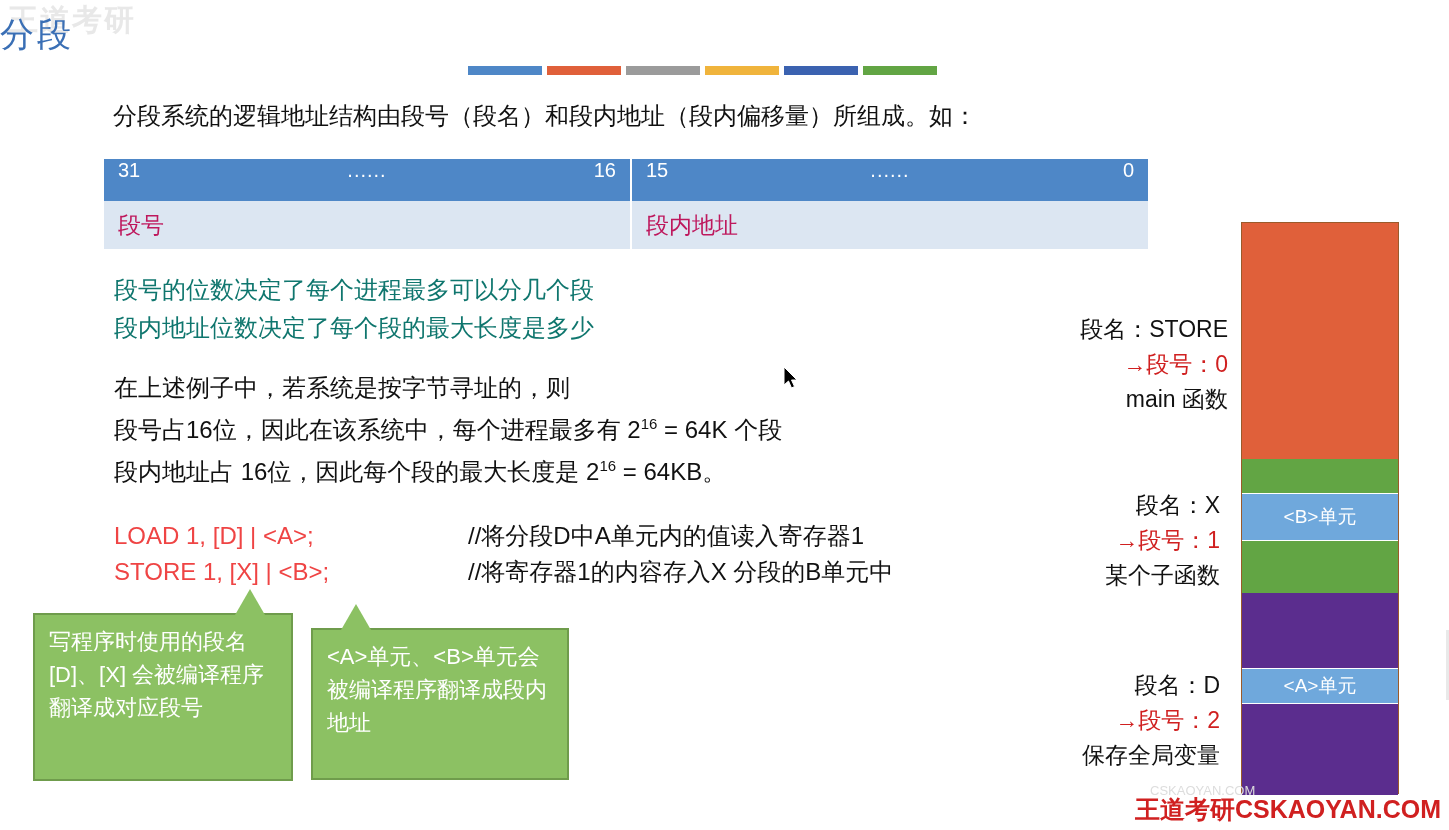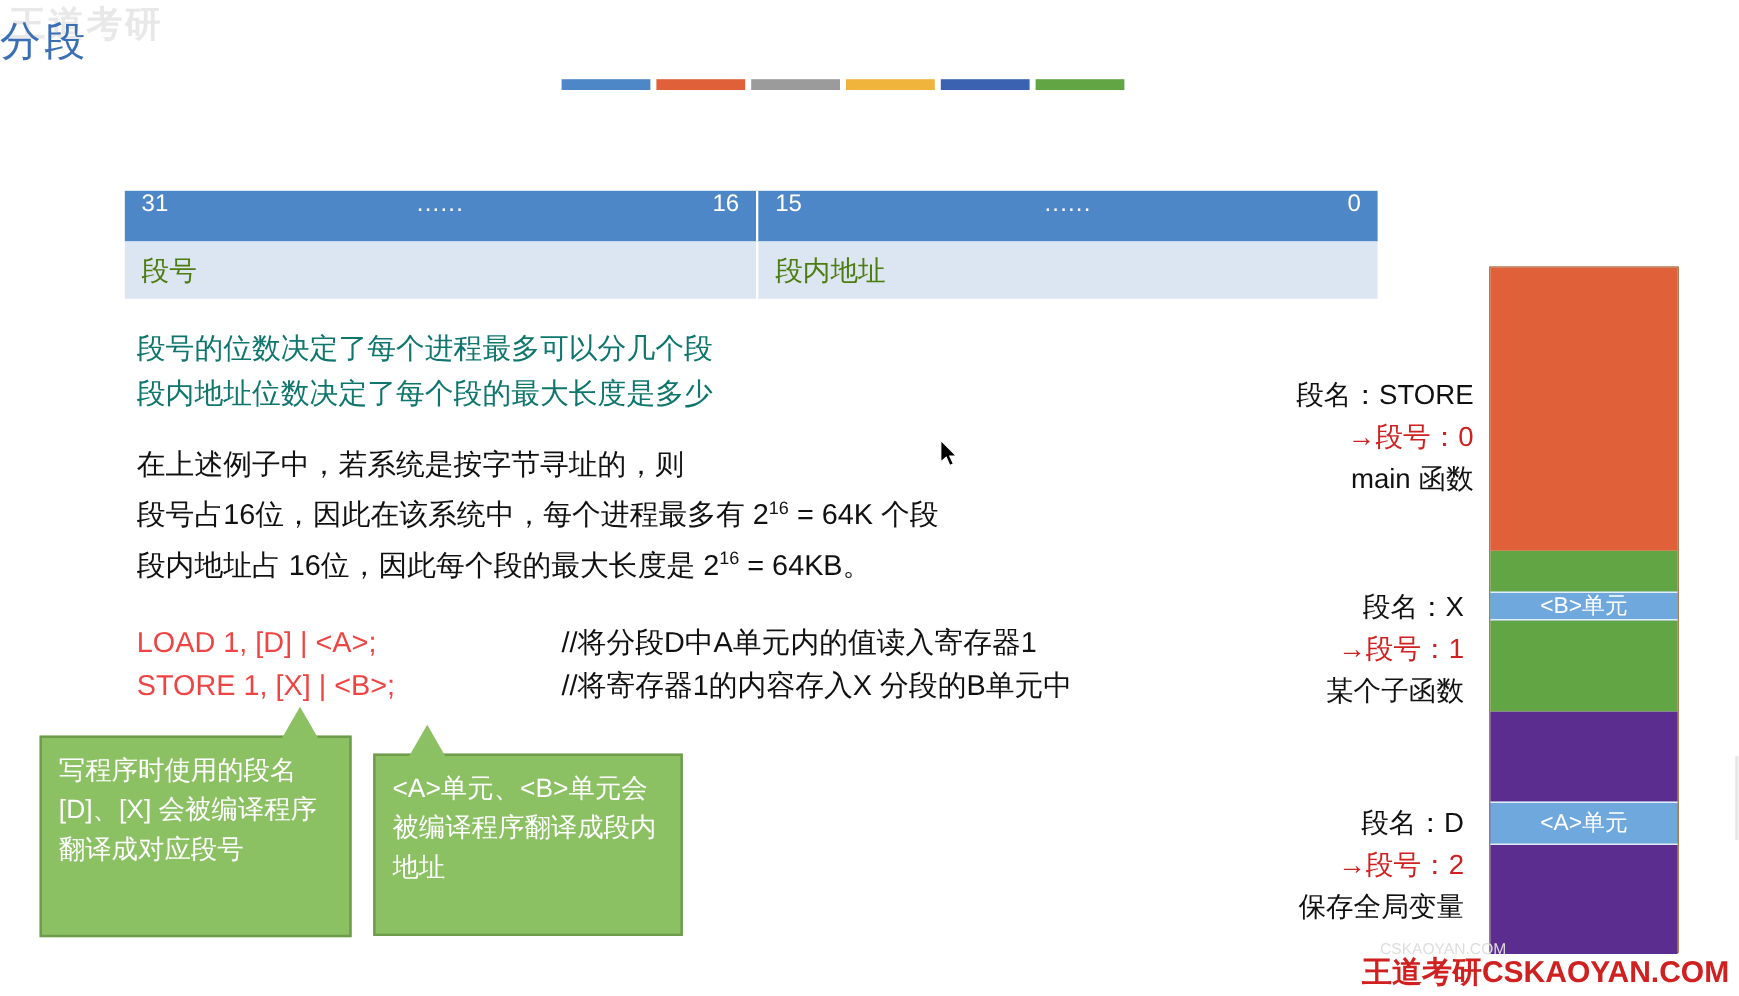--- a/index.html
+++ b/index.html
@@ -84,21 +84,21 @@
     border-right: 2px solid #ffffff;
     position: relative;
   }
   .addr-head:last-child { border-right: none; }
   .addr-head .lo { position: absolute; left: 14px; }
   .addr-head .dots { width: 100%; text-align: center; letter-spacing: 1px;}
   .addr-head .hi { position: absolute; right: 14px; }
   .addr-body {
     height: 48px;
     background: #dce6f2;
-    color: #4d7c0f;
+    color: #be185d;
     display: flex;
     align-items: center;
     font-size: 23px;
     box-sizing: border-box;
     padding: 0 14px;
     border-right: 2px solid #ffffff;
   }
   .addr-body:last-child { border-right: none; }
   .cell-left  { width: 528px; }
   .cell-right { width: 516px; }
@@ -264,20 +264,21 @@
 
   <div class="title-underline">
     <span style="background:#4e87c7"></span>
     <span style="background:#e0603a"></span>
     <span style="background:#9b9b9b"></span>
     <span style="background:#f0b43c"></span>
     <span style="background:#3b62b0"></span>
     <span style="background:#62a544"></span>
   </div>
 
+  <div class="intro">分段系统的逻辑地址结构由段号（段名）和段内地址（段内偏移量）所组成。如：</div>
 
   <div class="addr-table">
     <div class="addr-row">
       <div class="addr-head cell-left">
         <span class="lo">31</span>
         <span class="dots">......</span>
         <span class="hi">16</span>
       </div>
       <div class="addr-head cell-right">
         <span class="lo">15</span>
@@ -321,21 +322,21 @@
 
   <div class="callout" id="callout-2">
     <div class="tail"></div>
     <span>&lt;A&gt;单元、&lt;B&gt;单元会被编译程序翻译成段内地址</span>
   </div>
 
   <div class="mem">
     <div class="mem-seg" style="top:0px;height:236px;background:#e0603a;"></div>
     <div class="mem-seg" style="top:236px;height:134px;background:#62a544;"></div>
     <div class="mem-seg" style="top:370px;height:202px;background:#5b2d8e;"></div>
-    <div class="seg-unit" style="top:270px;height:24px;">&lt;B&gt;单元</div>
+    <div class="seg-unit" style="top:270px;height:48px;">&lt;B&gt;单元</div>
     <div class="seg-unit" style="top:445px;height:36px;">&lt;A&gt;单元</div>
   </div>
 
   <div class="lbl-block" style="left:1008px; top:312px;">
     <div>段名：STORE</div>
     <div><span class="red">→</span><span class="red">段号：0</span></div>
     <div>main 函数</div>
   </div>
 
   <div class="lbl-block" style="left:1000px; top:488px;">

